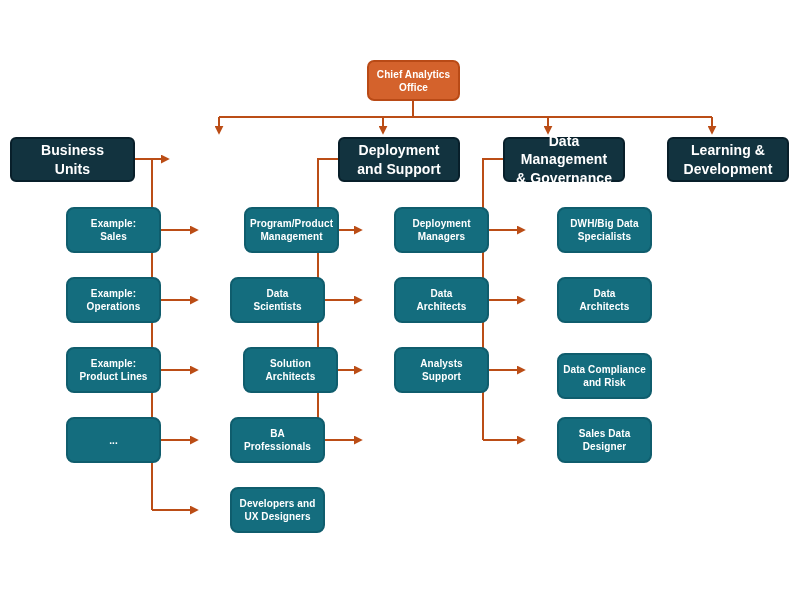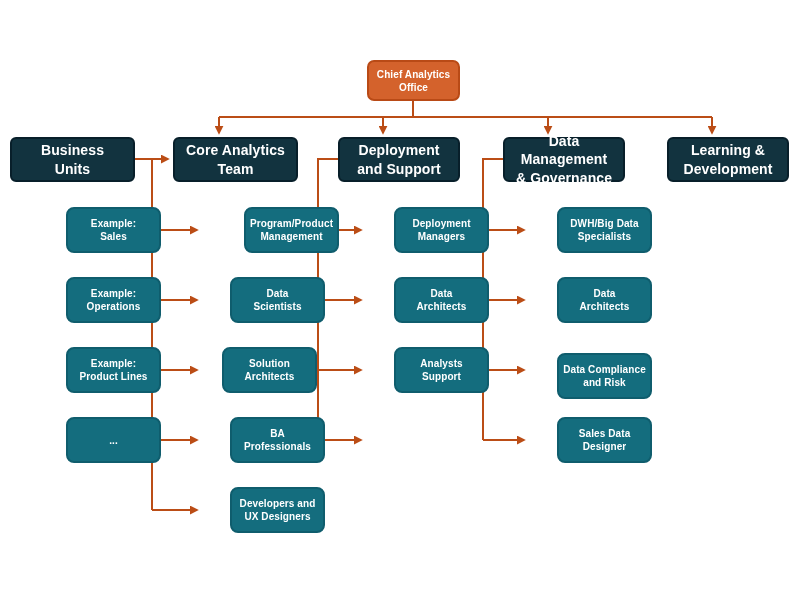--- a/index.html
+++ b/index.html
@@ -98,24 +98,20 @@
 
   <div class="box root" style="left:367px;top:60px;width:93px;height:41px">
     <span class="label">Chief Analytics
 Office</span>
   </div>
 
   <div class="box hdr" style="left:10px;top:137px;width:125px;height:45px">
     <span class="label">Business
 Units</span>
   </div>
-  <div class="box hdr" style="left:173px;top:137px;width:125px;height:45px">
-    <span class="label">Core Analytics
-Team</span>
-  </div>
   <div class="box hdr" style="left:338px;top:137px;width:122px;height:45px">
     <span class="label">Deployment
 and Support</span>
   </div>
   <div class="box hdr" style="left:503px;top:137px;width:122px;height:45px">
     <span class="label">Data Management
 &amp; Governance</span>
   </div>
   <div class="box hdr" style="left:667px;top:137px;width:122px;height:45px">
     <span class="label">Learning &amp;
@@ -139,21 +135,21 @@
   </div>
 
   <div class="box child" style="left:216px;top:207px;width:95px;height:46px">
     <span class="label">Program/Product
 Management</span>
   </div>
   <div class="box child" style="left:202px;top:277px;width:95px;height:46px">
     <span class="label">Data
 Scientists</span>
   </div>
-  <div class="box child" style="left:194px;top:347px;width:95px;height:46px">
+  <div class="box child" style="left:215px;top:347px;width:95px;height:46px">
     <span class="label">Solution
 Architects</span>
   </div>
   <div class="box child" style="left:202px;top:487px;width:95px;height:46px">
     <span class="label">Developers and
 UX Designers</span>
   </div>
   <div class="box child" style="left:202px;top:417px;width:95px;height:46px">
     <span class="label">BA
 Professionals</span>

